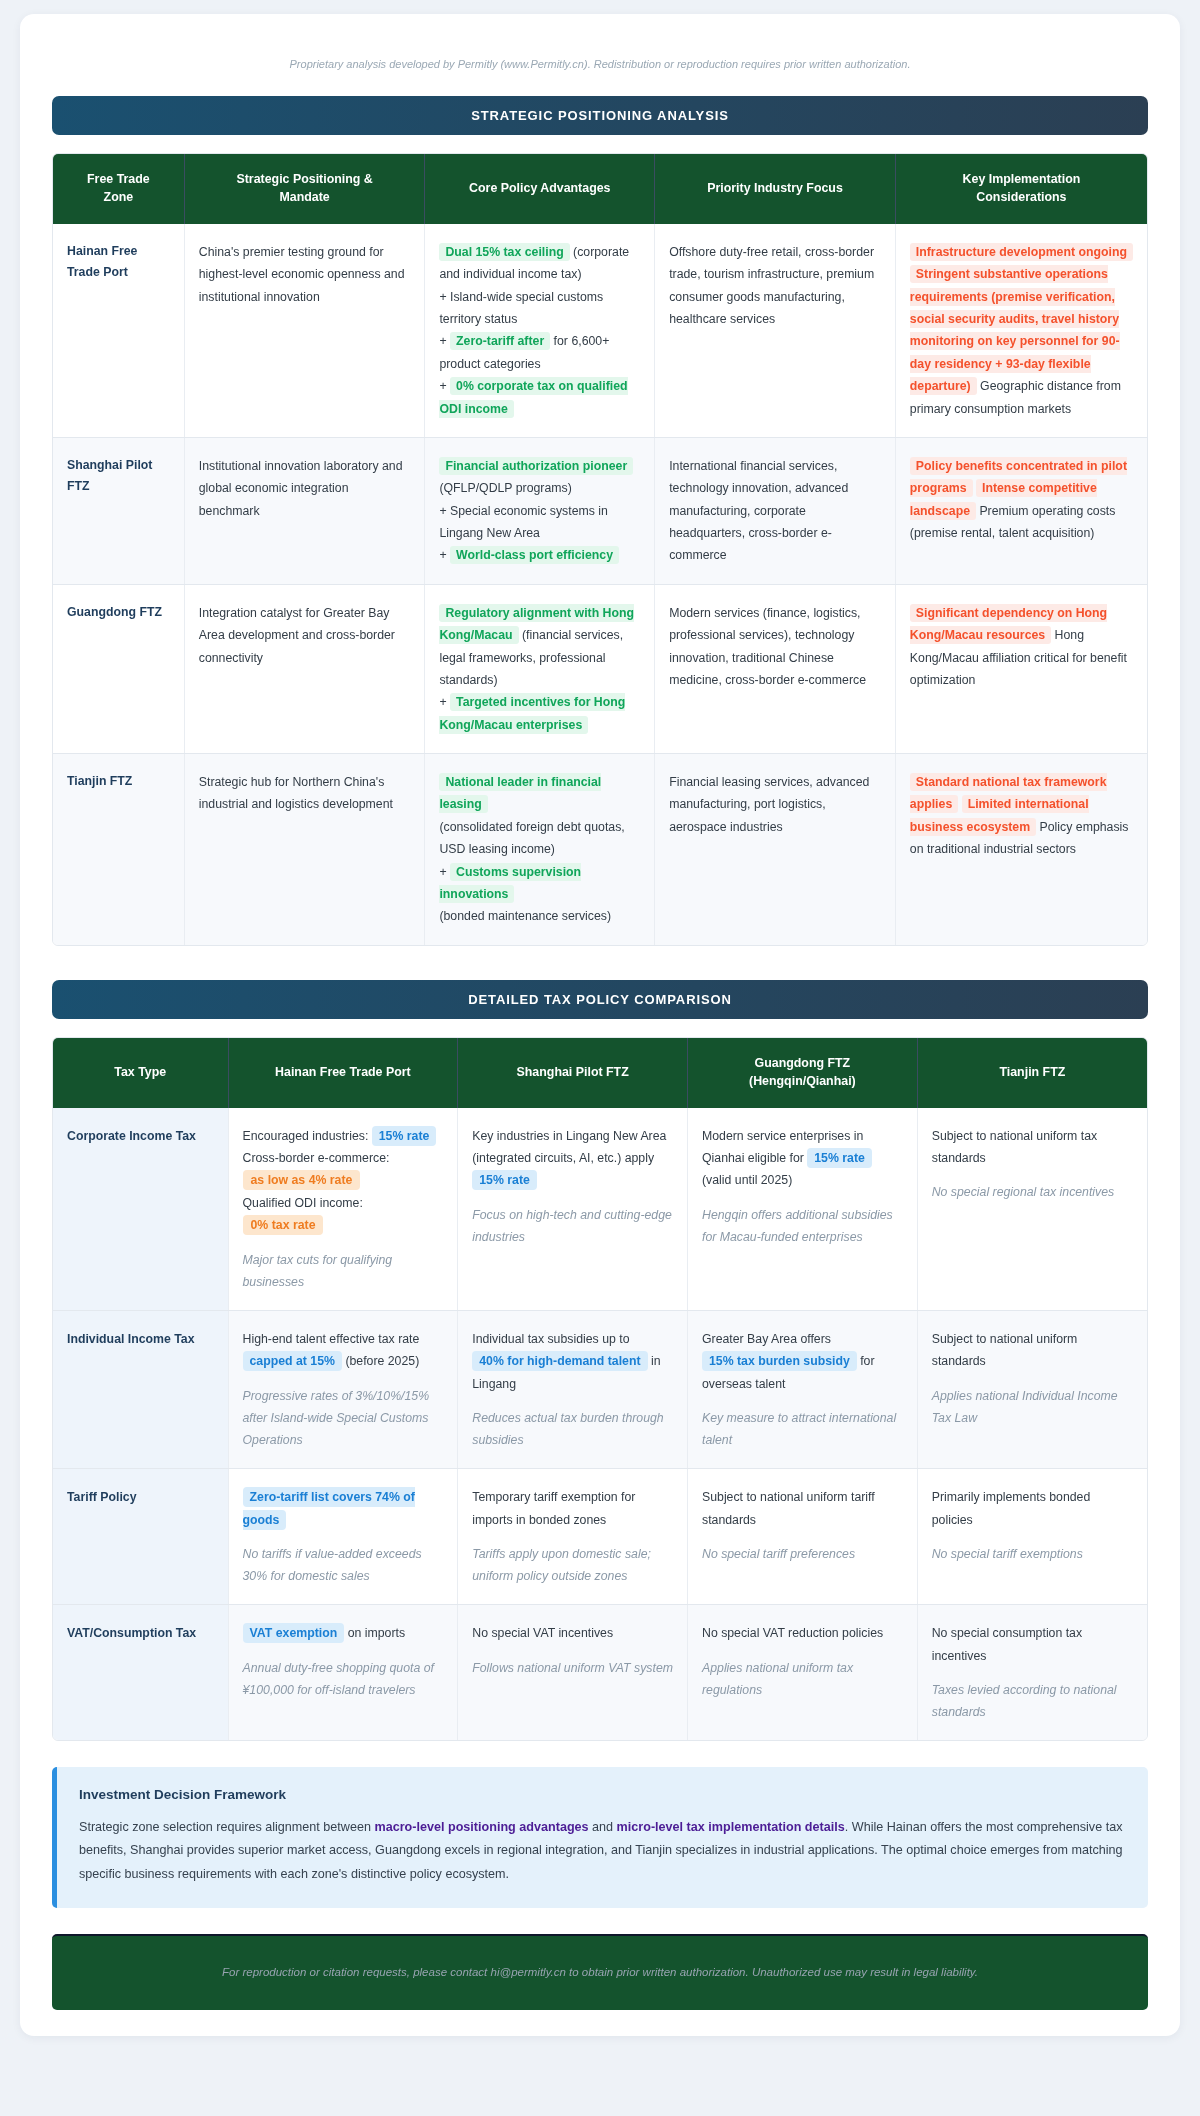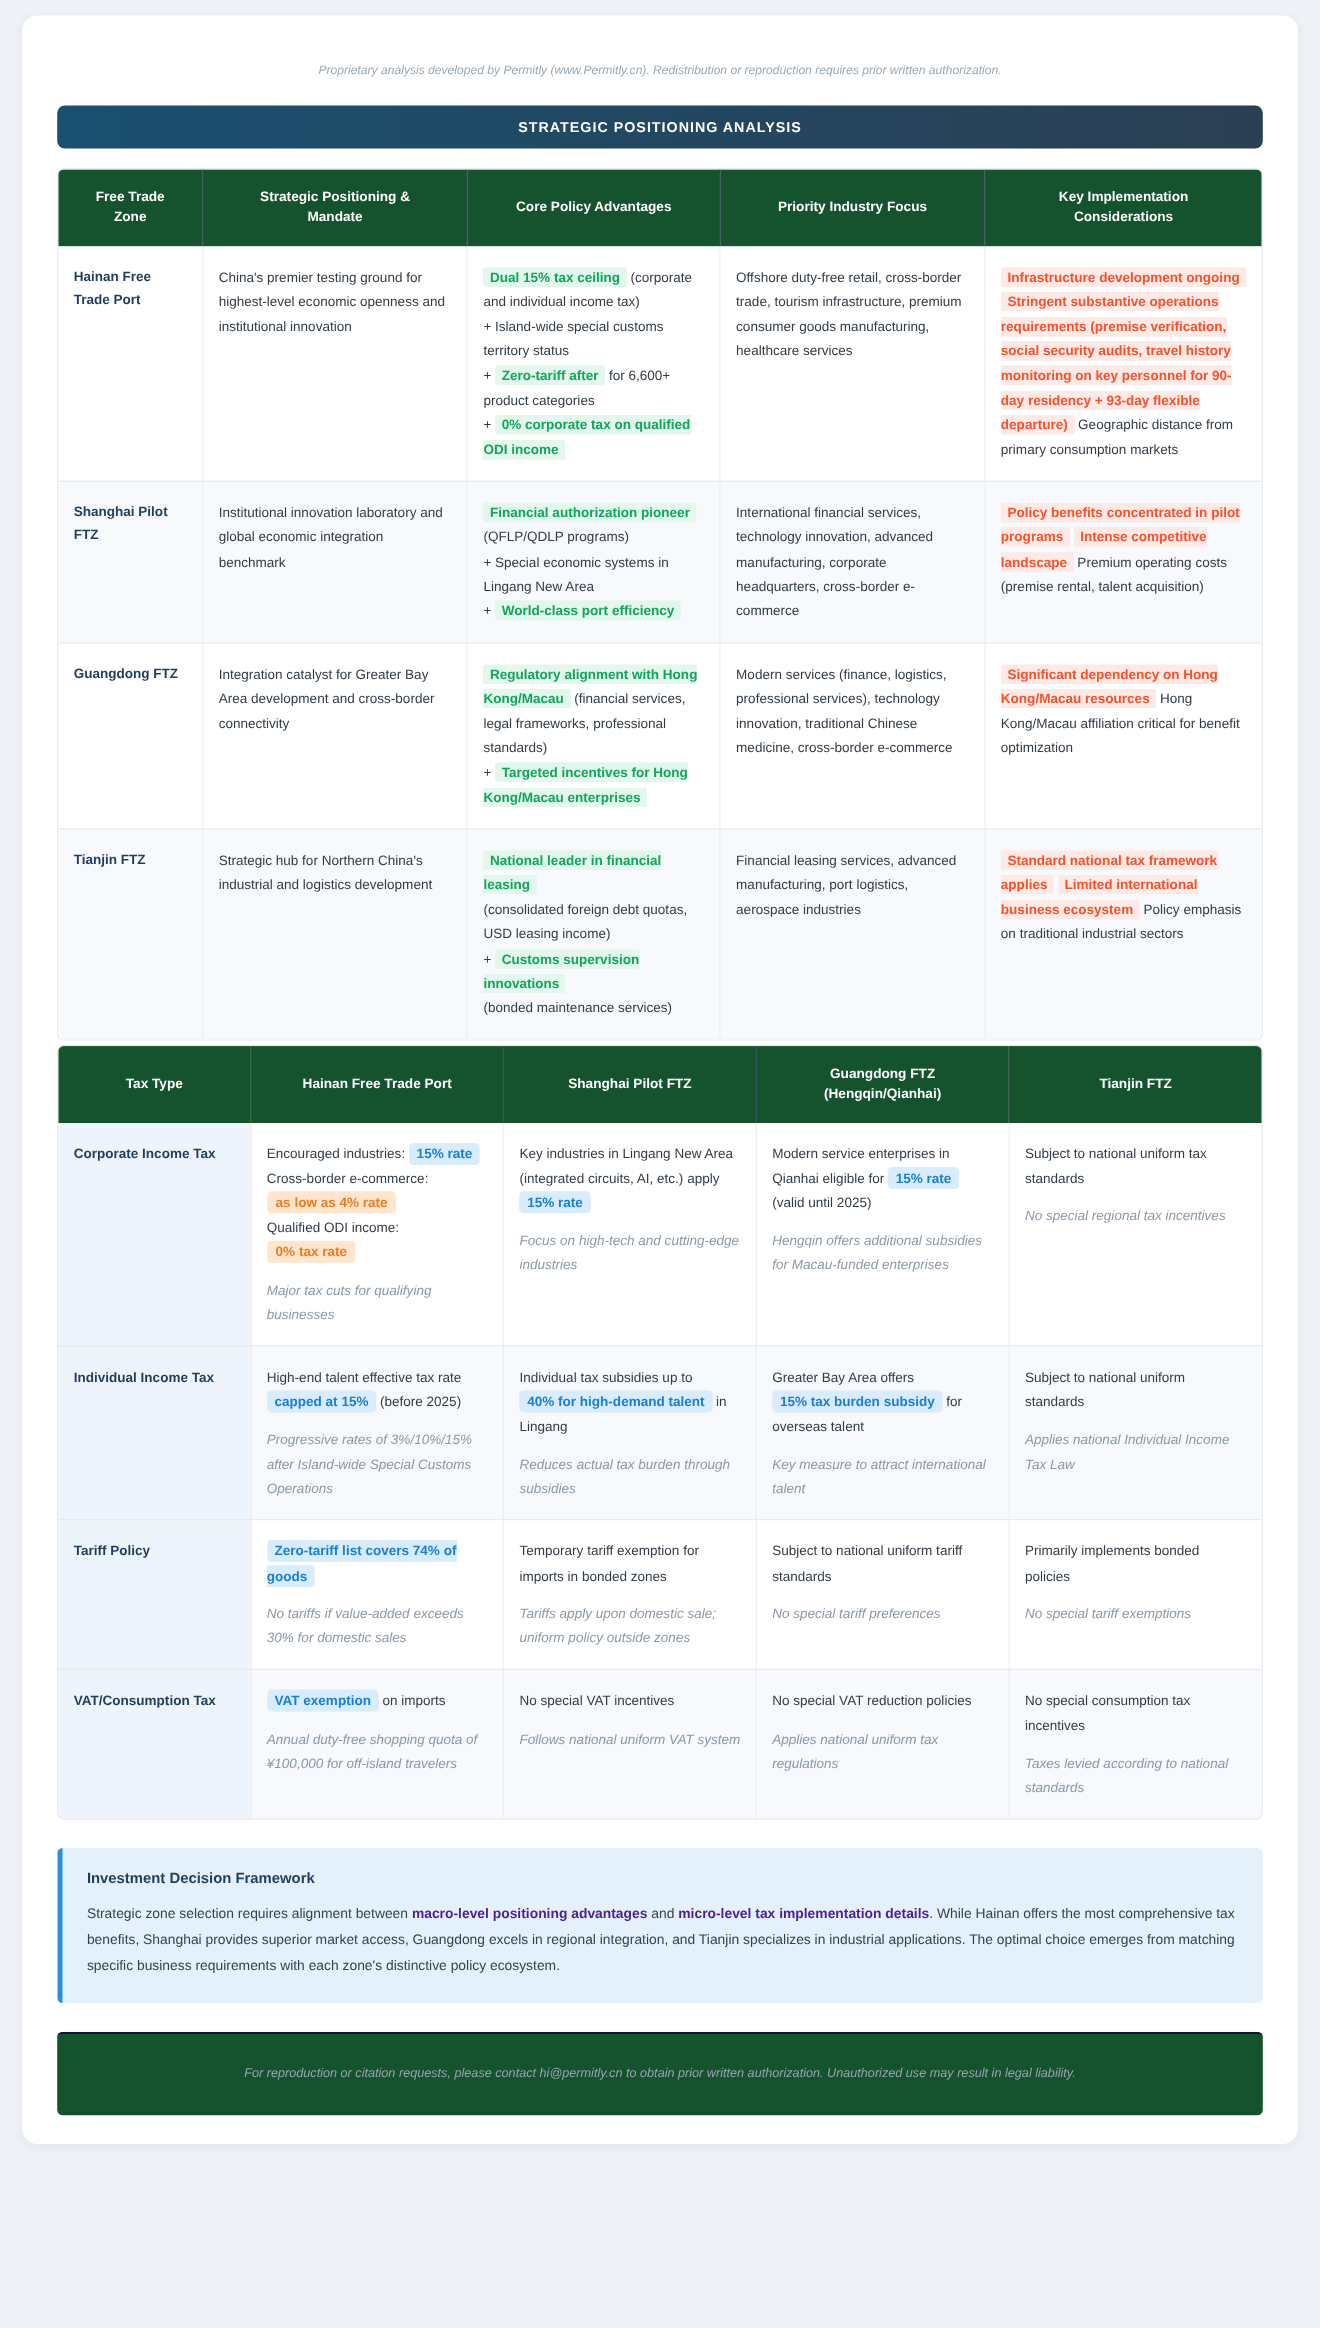--- a/index.html
+++ b/index.html
@@ -283,20 +283,21 @@
             <span class="hl-red">Standard national tax framework applies</span>
             <span class="hl-red">Limited international business ecosystem</span>
             <span>Policy emphasis on traditional industrial sectors</span>
           </td>
         </tr>
 
       </tbody>
     </table>
     </div>
 
+    <div class="section-banner" style="margin-top:34px;">DETAILED TAX POLICY COMPARISON</div>
 
     <div class="tbl-wrap">
     <table class="tax-table">
       <thead>
         <tr>
           <th style="width:16%">Tax Type</th>
           <th style="width:21%">Hainan Free Trade Port</th>
           <th style="width:21%">Shanghai Pilot FTZ</th>
           <th style="width:21%">
             <span>Guangdong FTZ</span><br>

